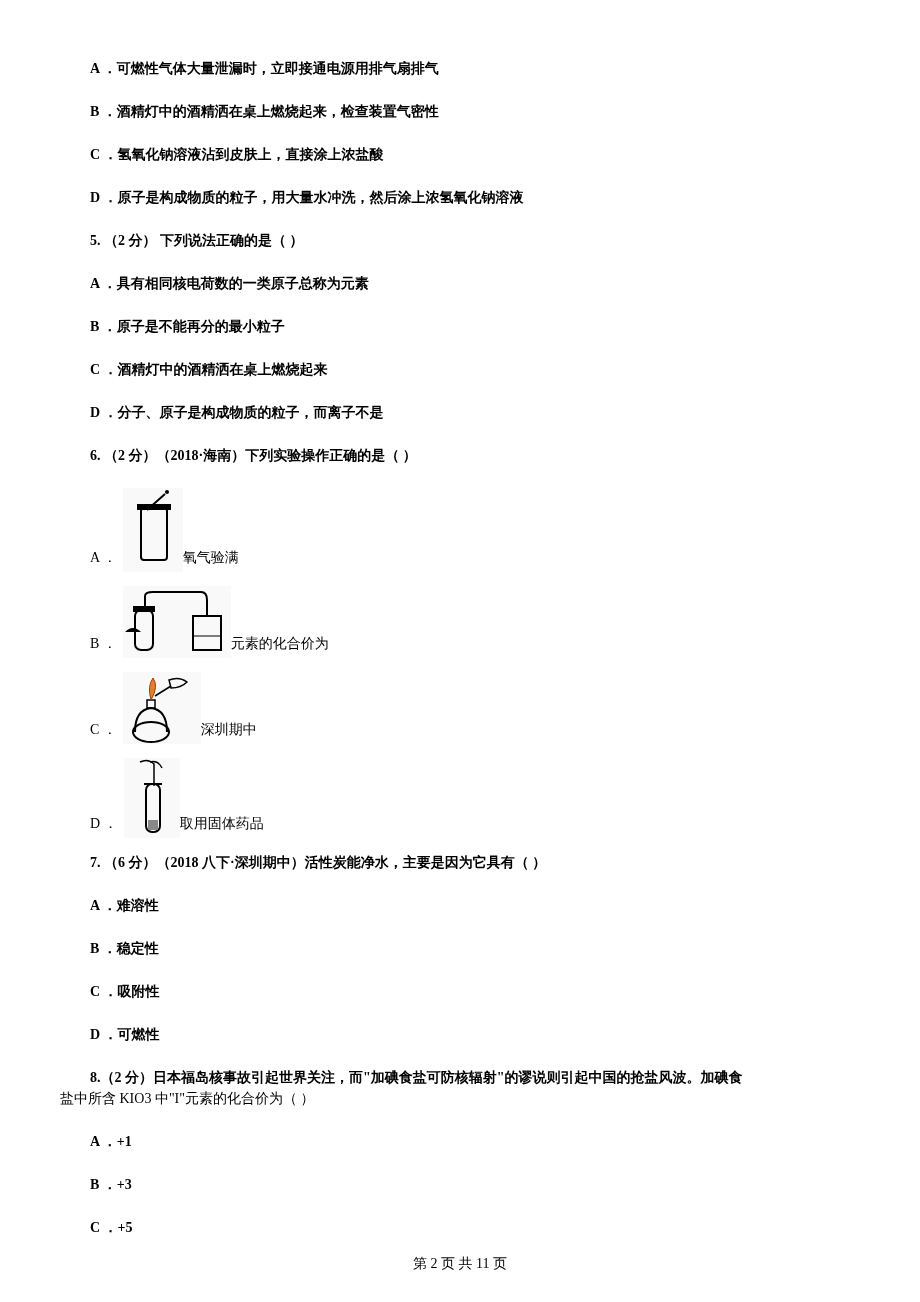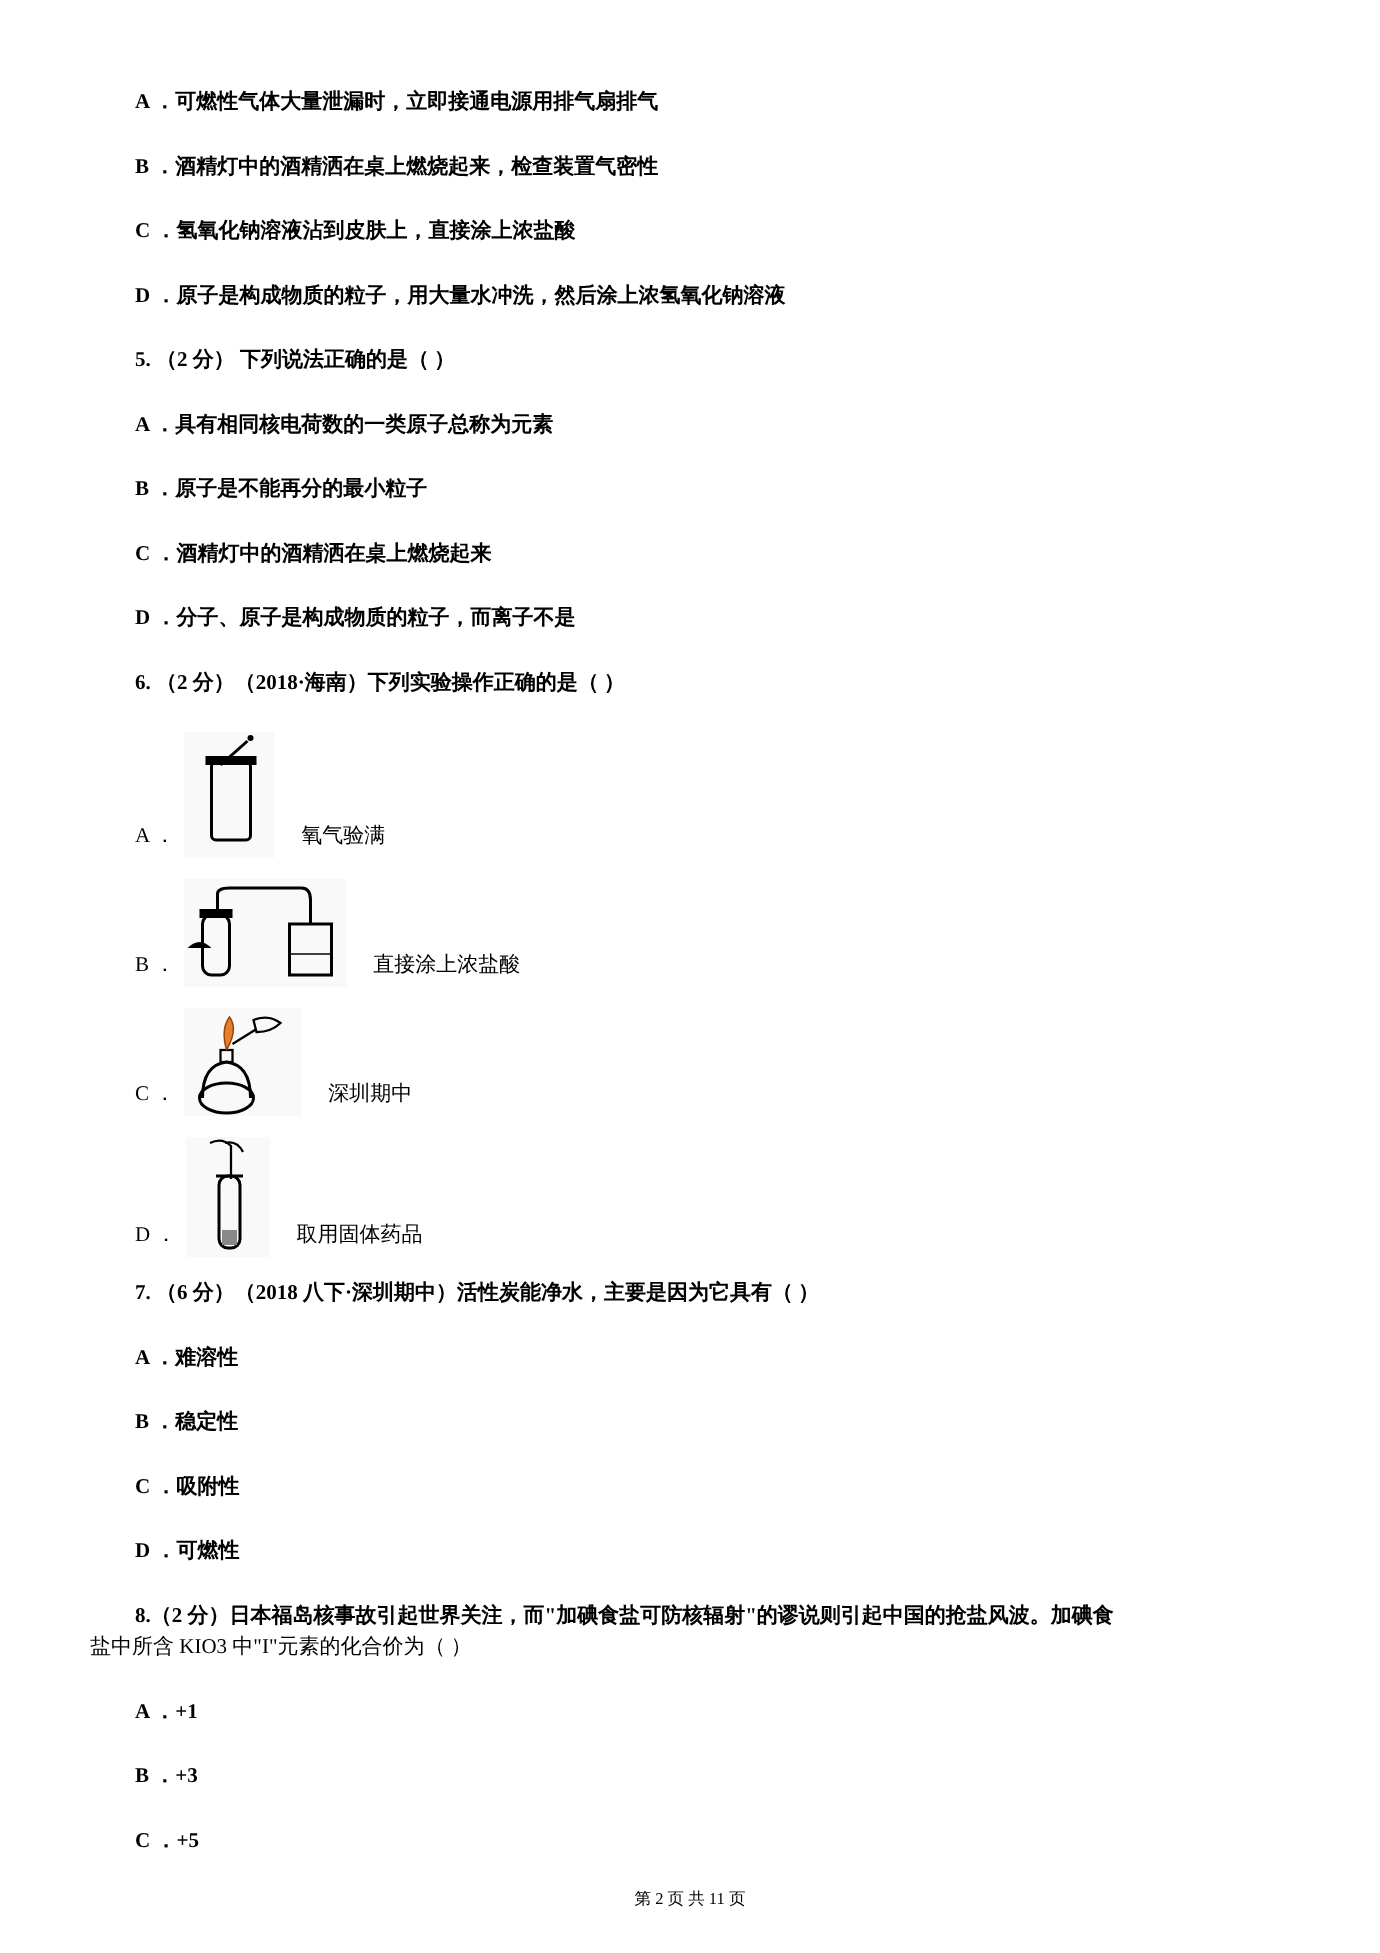--- a/index.html
+++ b/index.html
@@ -28,37 +28,37 @@
     display: flex;
     align-items: flex-end;
     margin-bottom: 14px;
     margin-left: 30px;
   }
   .option-with-img .letter {
     margin-right: 6px;
     padding-bottom: 4px;
   }
   .option-with-img .label {
-    margin-left: 18px;
+    margin-left: 0;
     padding-bottom: 4px;
   }
   .img-box {
     display: inline-flex;
     align-items: center;
     justify-content: center;
     background: #f9f9f9;
   }
   
   .footer {
     position: absolute;
     bottom: 28px;
     left: 0;
     width: 920px;
     text-align: center;
-    font-size: 11px;
+    font-size: 14px;
   }
 </style>
 </head>
 <body>
 
 <div class="line indent1">A ．可燃性气体大量泄漏时，立即接通电源用排气扇排气</div>
 <div class="line indent1">B ．酒精灯中的酒精洒在桌上燃烧起来，检查装置气密性</div>
 <div class="line indent1">C ．氢氧化钠溶液沾到皮肤上，直接涂上浓盐酸</div>
 <div class="line indent1">D ．原子是构成物质的粒子，用大量水冲洗，然后涂上浓氢氧化钠溶液</div>
 
@@ -88,21 +88,21 @@
   <span class="img-box" style="width:108px;height:72px;">
     <svg viewBox="0 0 108 72" width="108" height="72">
       <rect x="12" y="24" width="18" height="40" rx="6" fill="none" stroke="#000" stroke-width="2"></rect>
       <rect x="10" y="20" width="22" height="6" fill="#000"></rect>
       <path d="M22 20 L22 10 Q22 6 30 6 L78 6 Q84 6 84 14 L84 30" fill="none" stroke="#000" stroke-width="2"></path>
       <rect x="70" y="30" width="28" height="34" fill="none" stroke="#000" stroke-width="2"></rect>
       <line x1="70" y1="50" x2="98" y2="50" stroke="#000" stroke-width="1"></line>
       <path d="M2 46 Q10 38 18 46" fill="#000"></path>
     </svg>
   </span>
-  <span class="label">直接涂上浓盐酸</span>
+  <span class="label">元素的化合价为</span>
 </div>
 
 <div class="option-with-img">
   <span class="letter">C ．</span>
   <span class="img-box" style="width:78px;height:72px;">
     <svg viewBox="0 0 78 72" width="78" height="72">
       <ellipse cx="28" cy="60" rx="18" ry="10" fill="none" stroke="#000" stroke-width="2"></ellipse>
       <path d="M12 60 Q12 38 28 36 Q44 38 44 60" fill="none" stroke="#000" stroke-width="2"></path>
       <rect x="24" y="28" width="8" height="8" fill="none" stroke="#000" stroke-width="1.5"></rect>
       <path d="M28 28 Q24 14 30 6 Q36 14 28 28" fill="#e08030" stroke="#a04000" stroke-width="1"></path>

